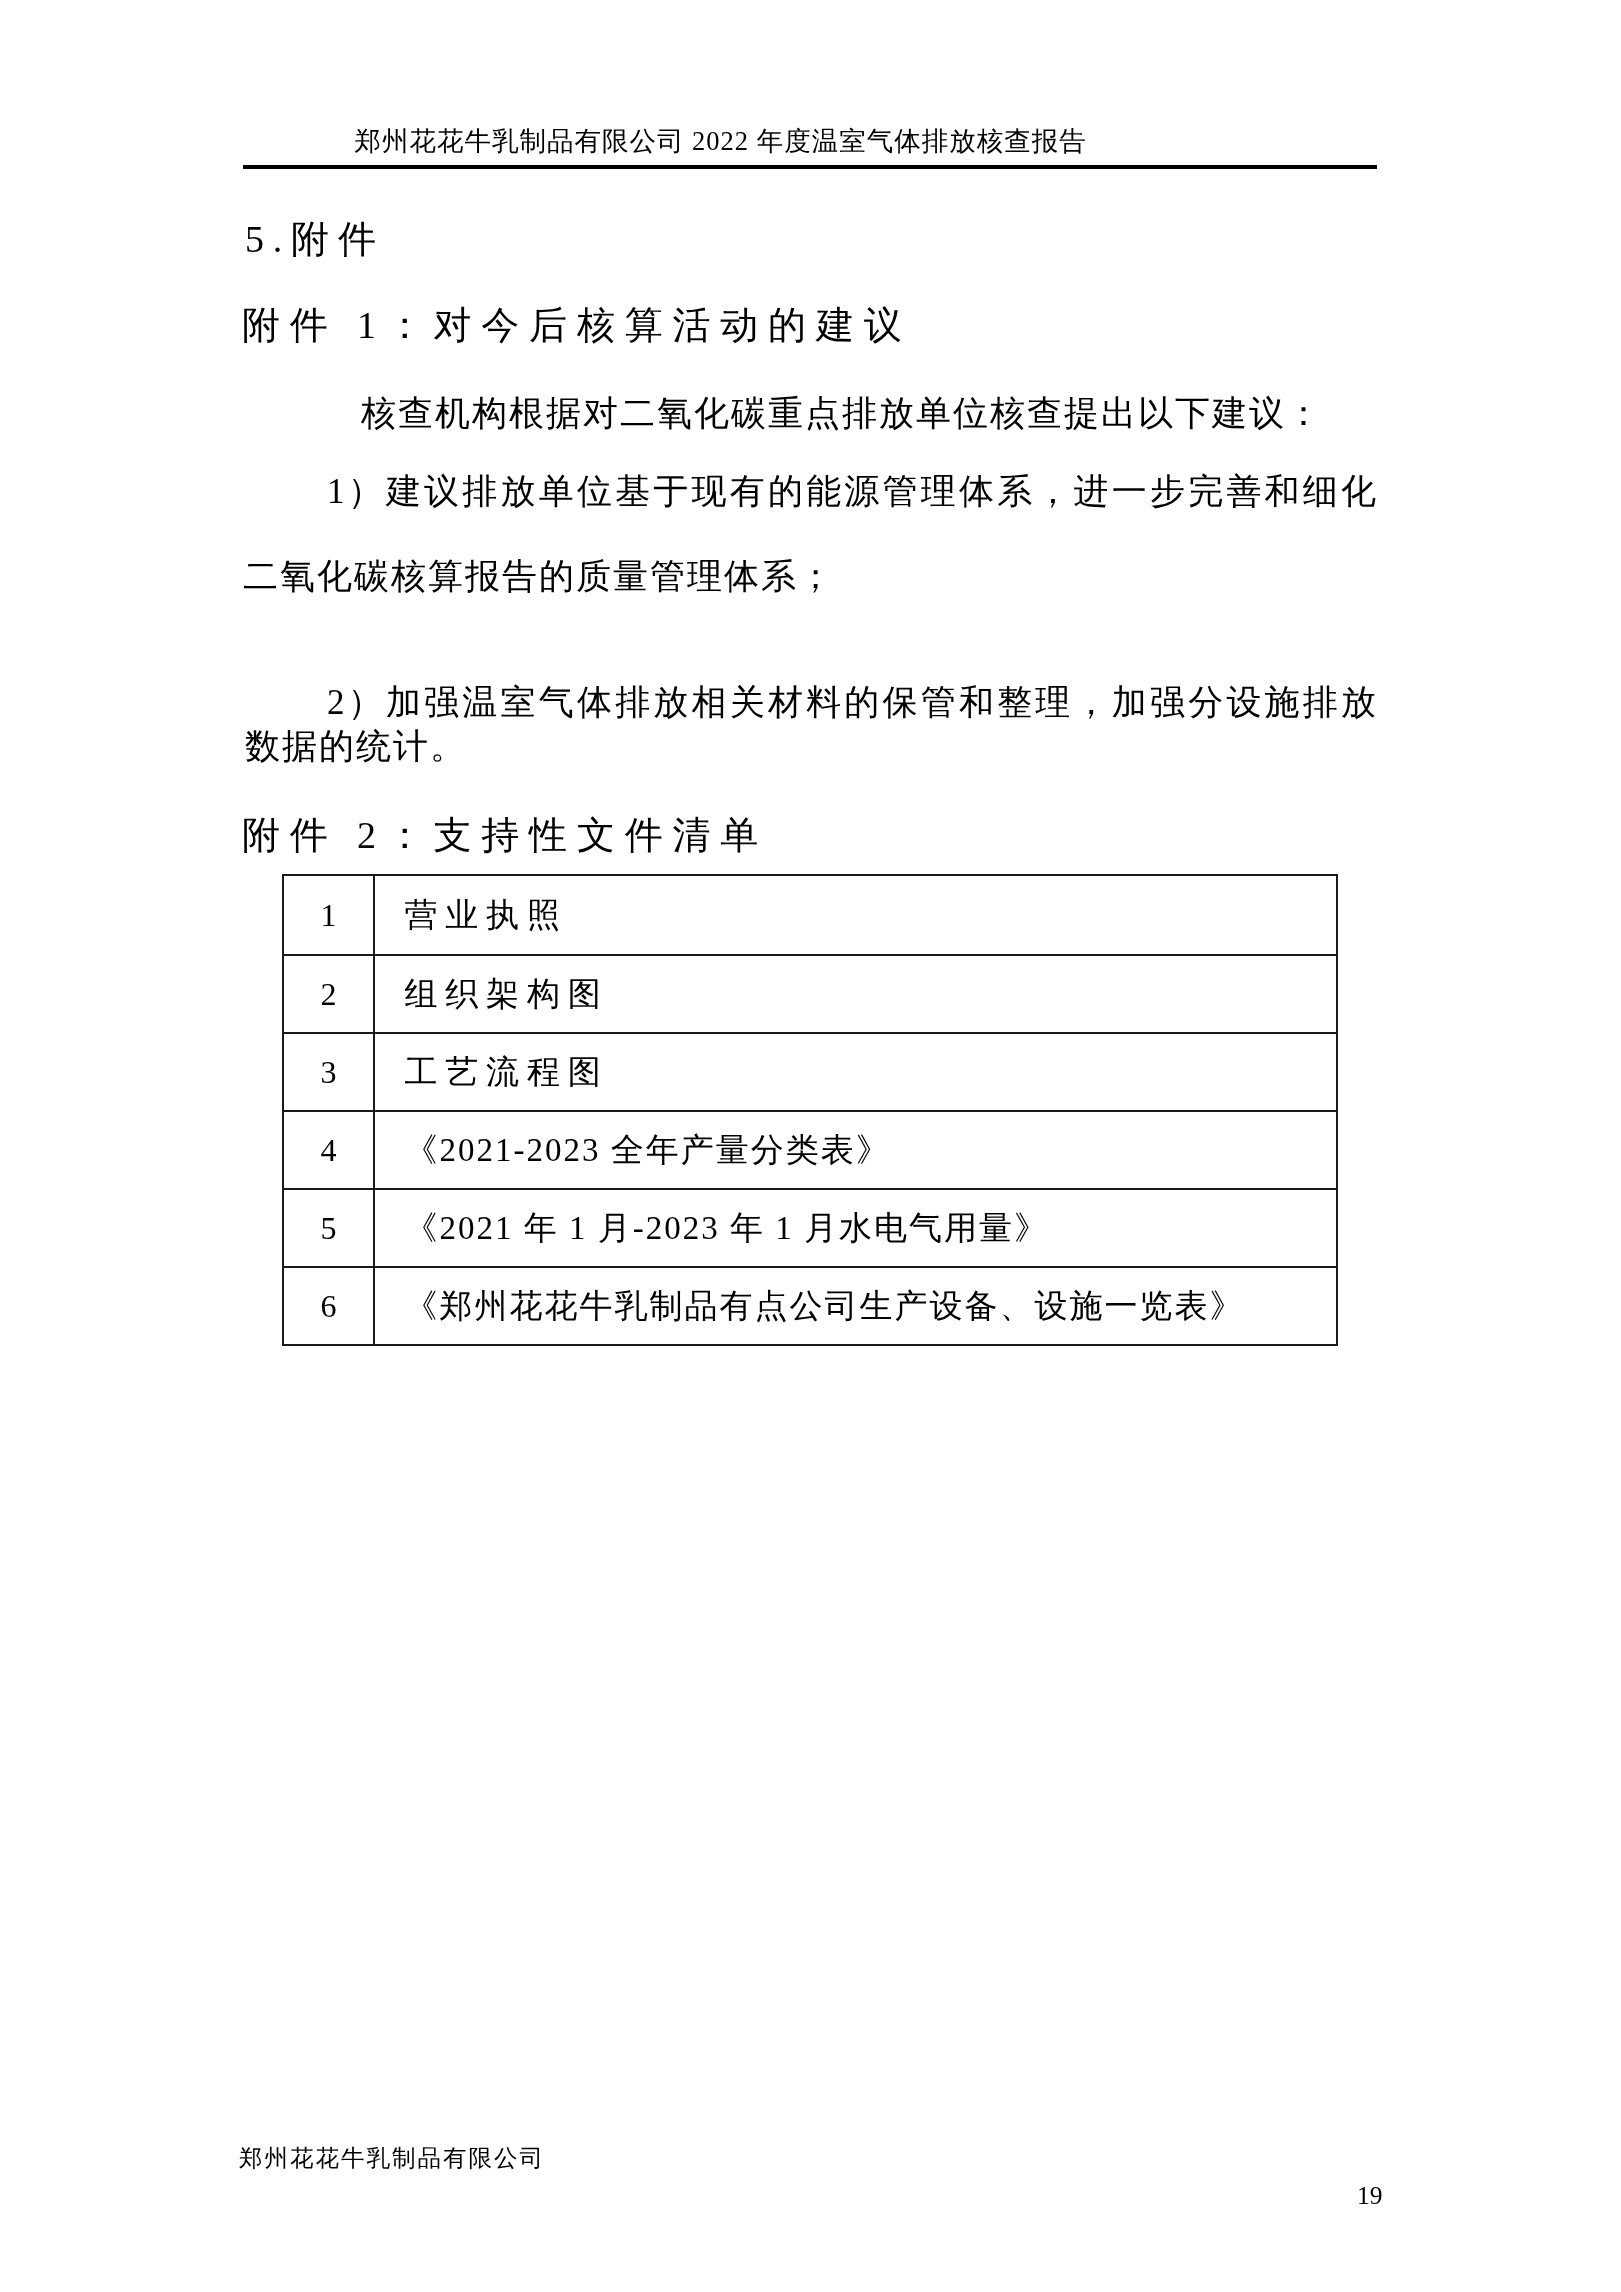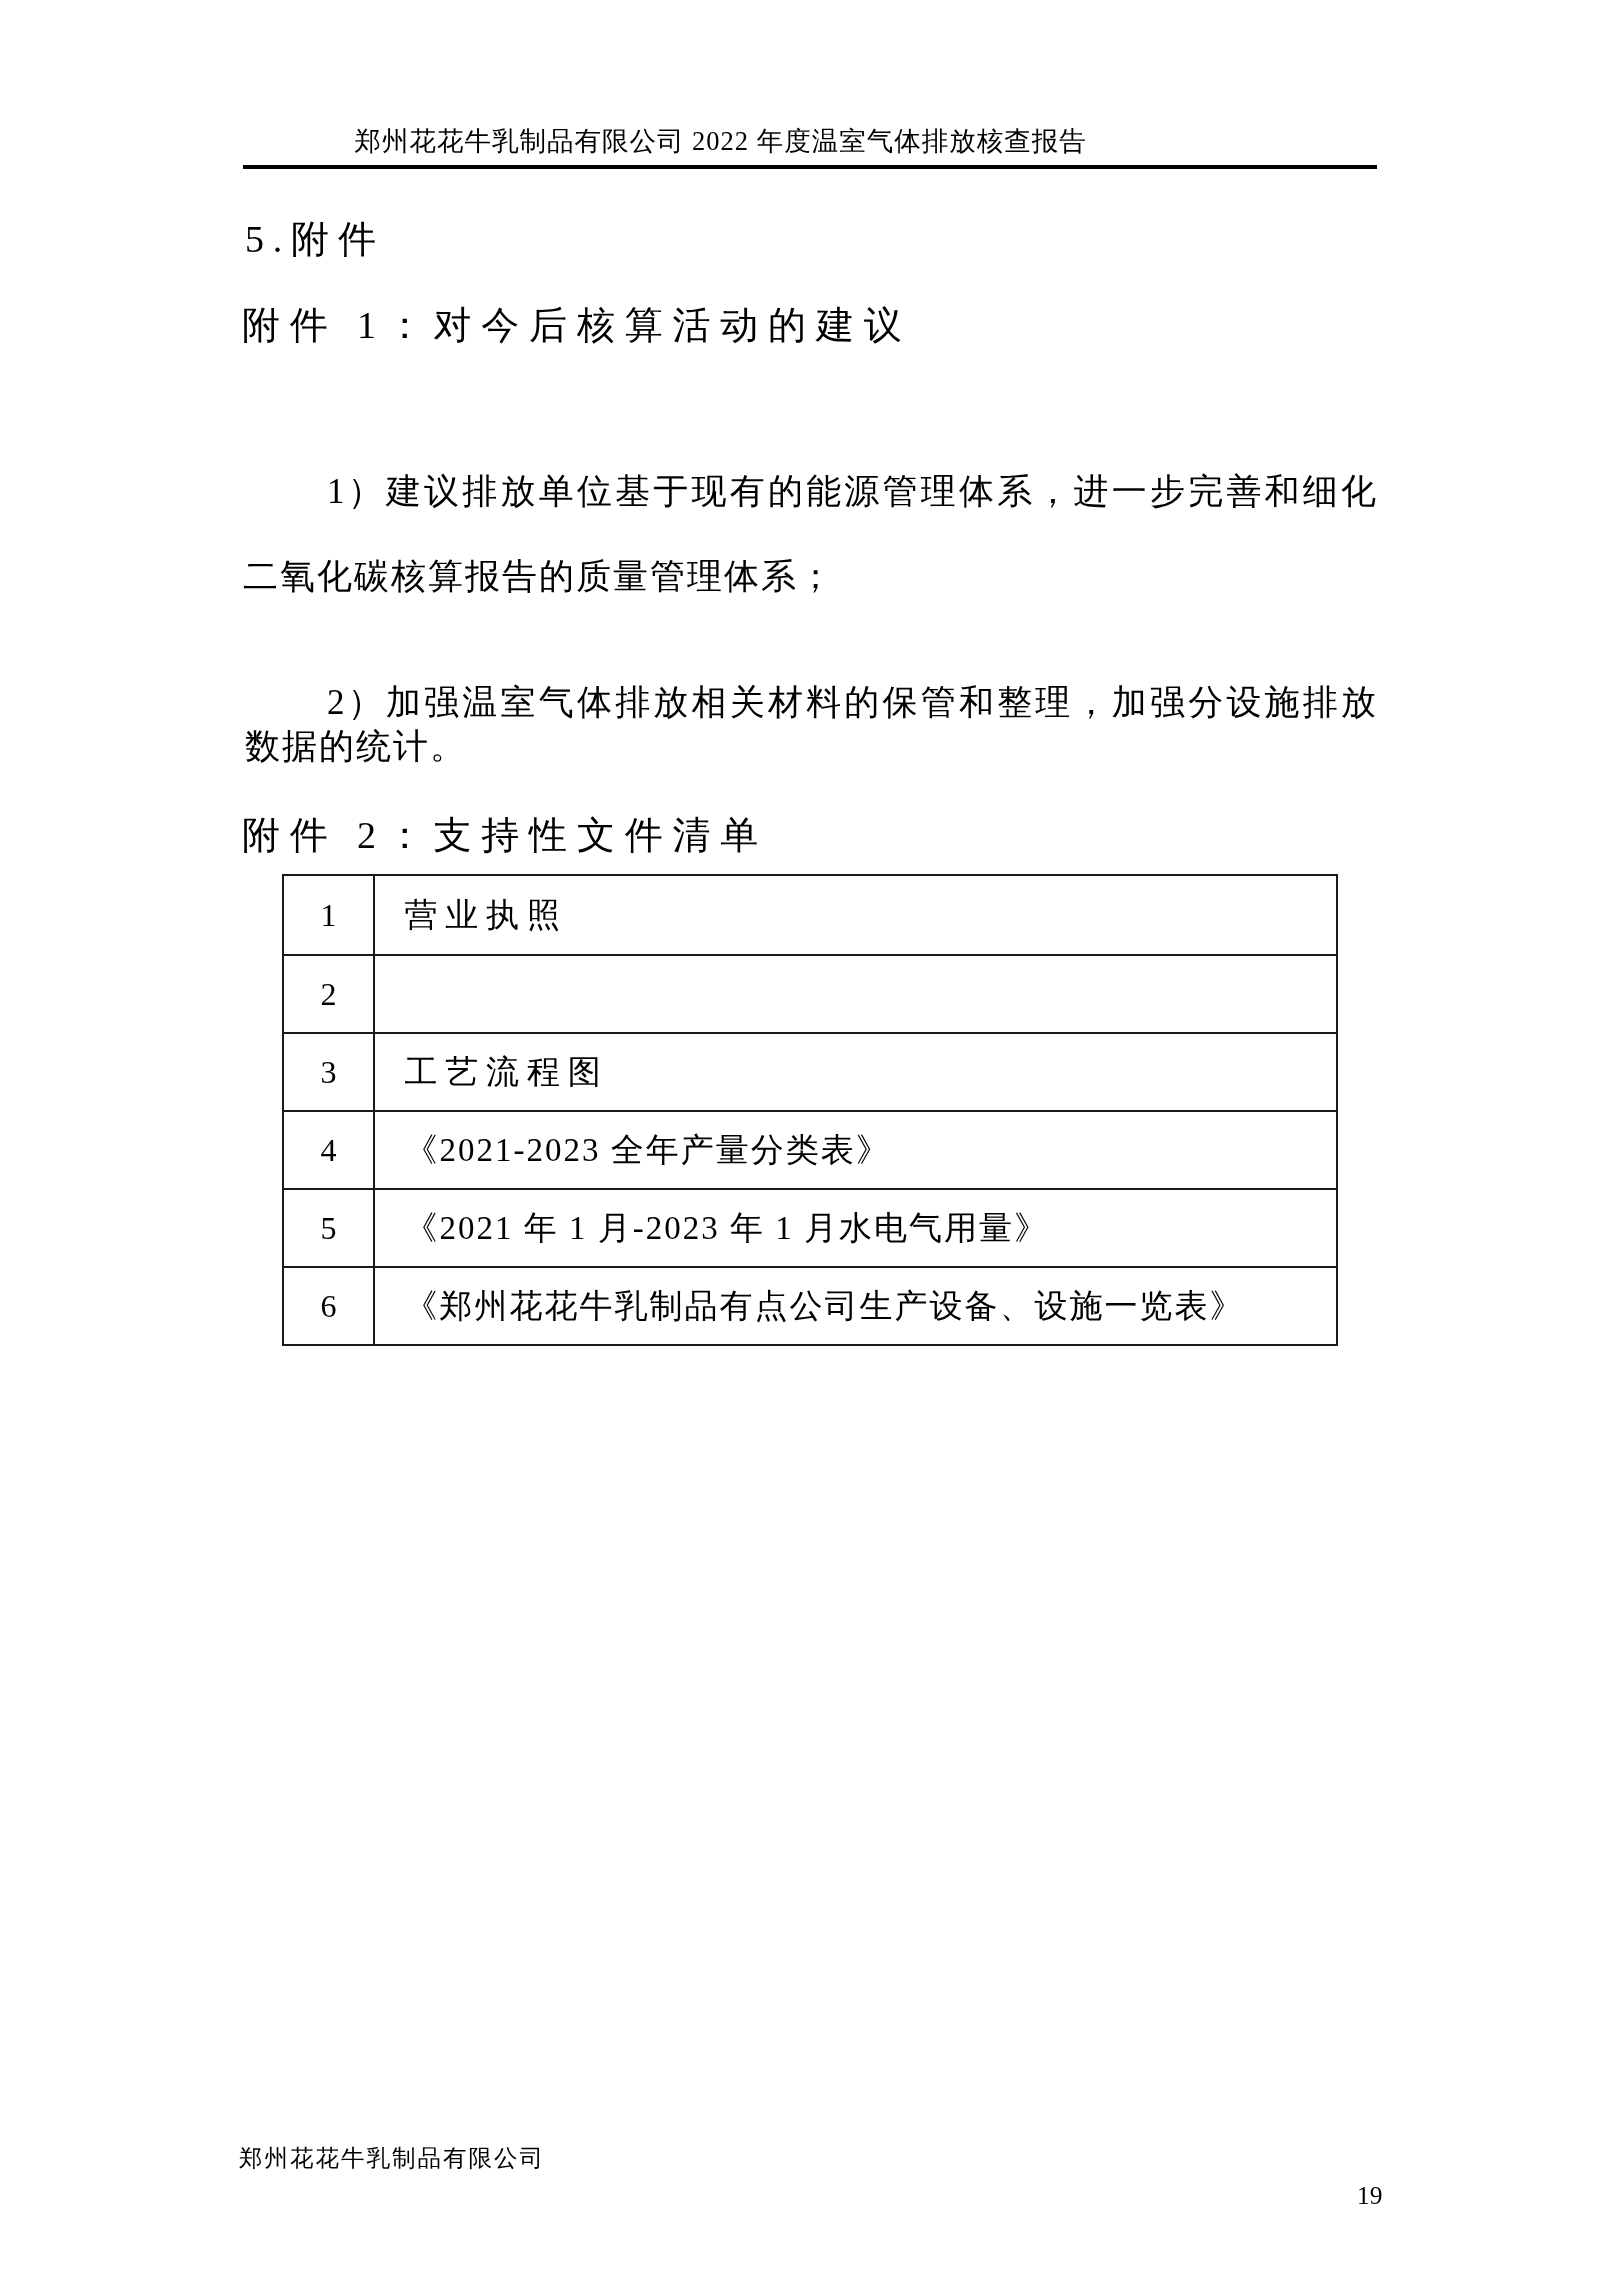--- a/index.html
+++ b/index.html
@@ -141,34 +141,36 @@
 
 <div id="page">
 
   <div class="header-title">郑州花花牛乳制品有限公司 2022 年度温室气体排放核查报告</div>
   <div class="header-rule"></div>
 
   <div class="sec-heading">5.附件</div>
 
   <div class="att-title att1">附件 1：对今后核算活动的建议</div>
 
+  <div class="bline p-indent">核查机构根据对二氧化碳重点排放单位核查提出以下建议：</div>
   <div class="bline justified j1">1）建议排放单位基于现有的能源管理体系，进一步完善和细化</div>
   <div class="bline c1">二氧化碳核算报告的质量管理体系；</div>
   <div class="bline justified j2">2）加强温室气体排放相关材料的保管和整理，加强分设施排放</div>
   <div class="bline c2">数据的统计。</div>
 
   <div class="att-title att2">附件 2：支持性文件清单</div>
 
   <div class="doc-table">
     <div class="doc-row spacing-wide">
       <div class="cell-no">1</div>
       <div class="cell-doc">营业执照</div>
     </div>
     <div class="doc-row spacing-wide">
       <div class="cell-no">2</div>
+      <div class="cell-doc">组织架构图</div>
     </div>
     <div class="doc-row spacing-wide">
       <div class="cell-no">3</div>
       <div class="cell-doc">工艺流程图</div>
     </div>
     <div class="doc-row spacing-tight">
       <div class="cell-no">4</div>
       <div class="cell-doc">《2021-2023 全年产量分类表》</div>
     </div>
     <div class="doc-row spacing-tight">

